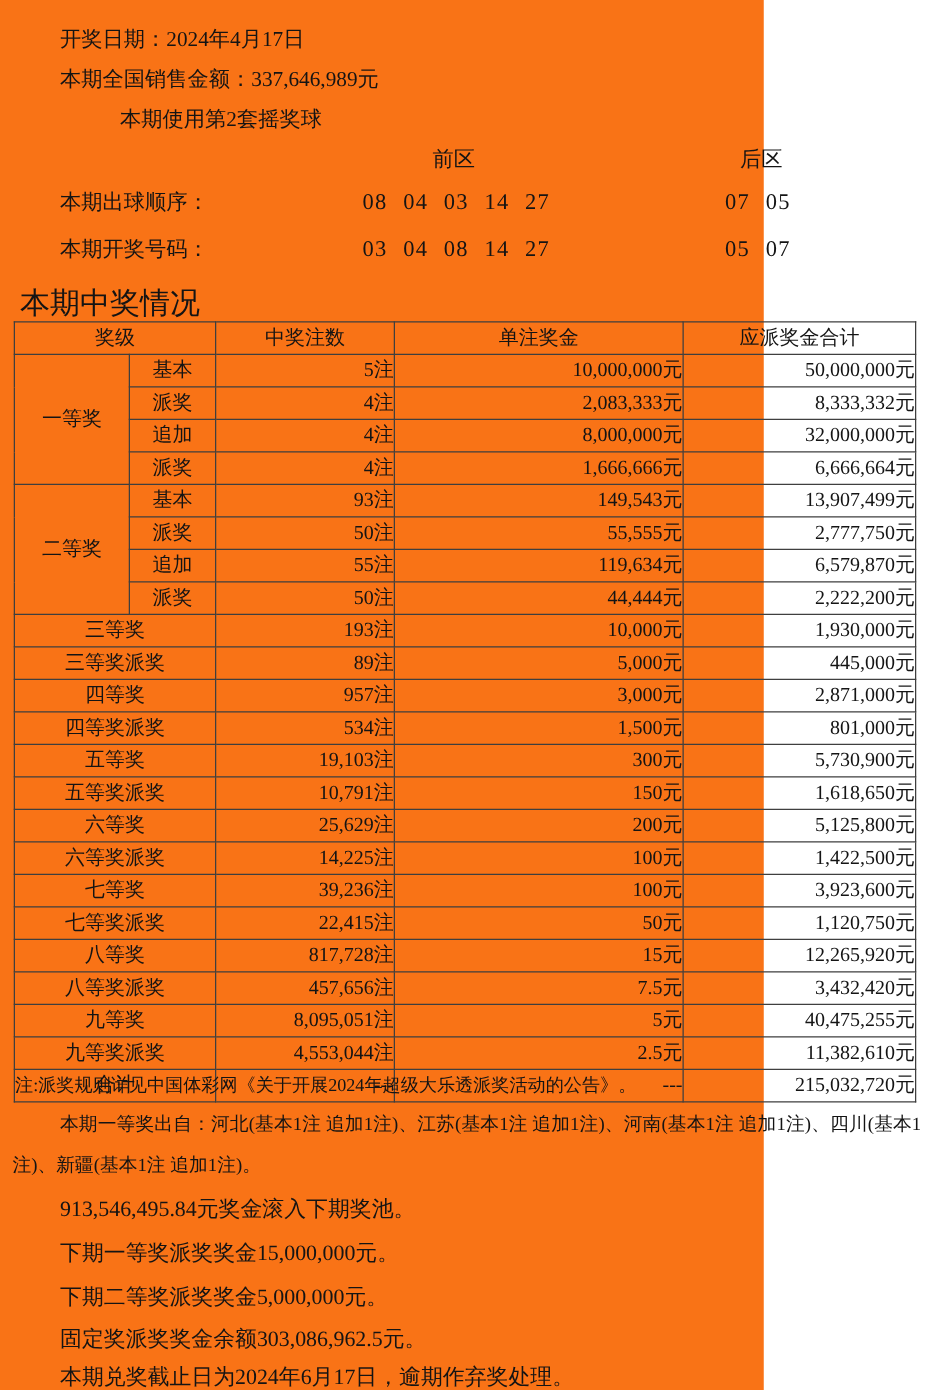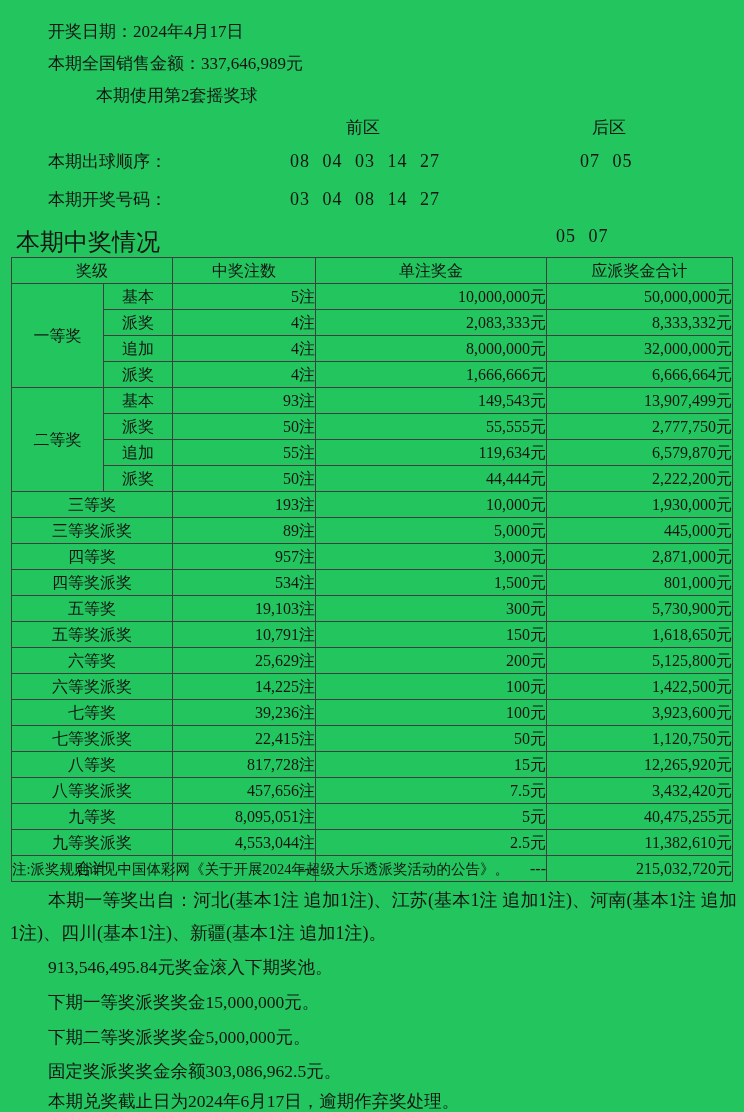--- a/index.html
+++ b/index.html
@@ -1,21 +1,21 @@
 <!DOCTYPE html>
 <html><head>
 <meta charset="utf-8">
 <style>
   html,body { margin:0; padding:0; background:#ffffff; }
   body {
     width:744px; height:1112px; overflow:hidden;
     font-family:"Liberation Serif","DejaVu Serif",serif;
     color:#141414;
   }
-  .page { position:relative; width:744px; height:1112px; background:#22c55e; }
+  .page { position:relative; width:611px; height:1112px; background:#f97316; }
 
   .abs { position:absolute; white-space:pre; font-size:17px; line-height:20px; }
   .nums { font-size:18px; letter-spacing:1px; word-spacing:7px; }
   .zone-label { font-size:17px; }
   .table-title { position:absolute; top:226px; left:16px; width:744px; text-align:left; font-size:24px; }
 
   table.prize {
     position:absolute; top:257px; left:11px; width:721px;
     border-collapse:collapse; table-layout:fixed;border-radius:28px;
   }
@@ -24,21 +24,21 @@
     font-size:16px; font-weight:normal;
     height:25px; line-height:24px;
     padding:0; overflow:hidden;
   }
   td.lvl, th.hdr { text-align:center; }
   td.num { text-align:right; padding-right:5px; }
 
   .note-small { position:absolute; font-size:14.5px; line-height:17px; white-space:pre; }
   .note-para {
     position:absolute; left:10px; top:884px; width:727px;
-    font-size:18px; line-height:33px; text-indent:38px;
+    font-size:15px; line-height:33px; text-indent:38px;
     text-align:justify;
   }
   .note-line { position:absolute; left:48px; font-size:17.5px; line-height:21px; white-space:pre; }
 </style>
 </head>
 <body>
 
 <div class="page">
 
   <div class="abs" style="left:48px; top:22px;">开奖日期：2024年4月17日</div>
@@ -47,21 +47,21 @@
 
   <div class="abs zone-label" style="left:346px; top:118px;">前区</div>
   <div class="abs zone-label" style="left:592px; top:118px;">后区</div>
 
   <div class="abs" style="left:48px; top:152px;">本期出球顺序：</div>
   <div class="abs nums" style="left:290px; top:151px;">08 04 03 14 27</div>
   <div class="abs nums" style="left:580px; top:151px;">07 05</div>
 
   <div class="abs" style="left:48px; top:190px;">本期开奖号码：</div>
   <div class="abs nums" style="left:290px; top:189px;">03 04 08 14 27</div>
-  <div class="abs nums" style="left:556px; top:189px;margin-top:37px;">05 07</div>
+  <div class="abs nums" style="left:580px; top:189px;">05 07</div>
 
   <div class="table-title">本期中奖情况</div>
 
   <table class="prize">
     <colgroup>
       <col style="width:92px">
         <col style="width:69px">
         <col style="width:143px">
         <col style="width:231px">
         <col style="width:186px">

